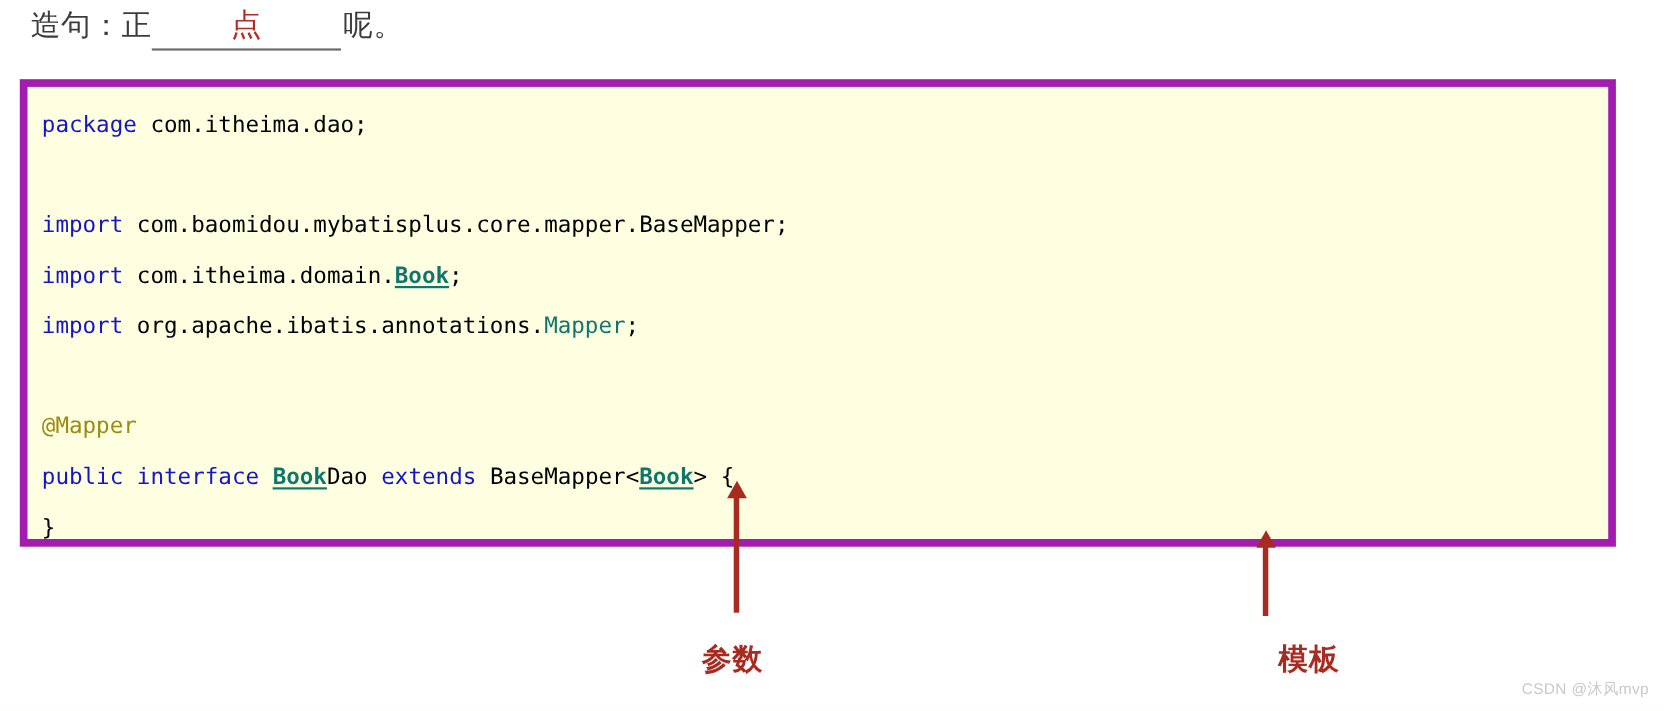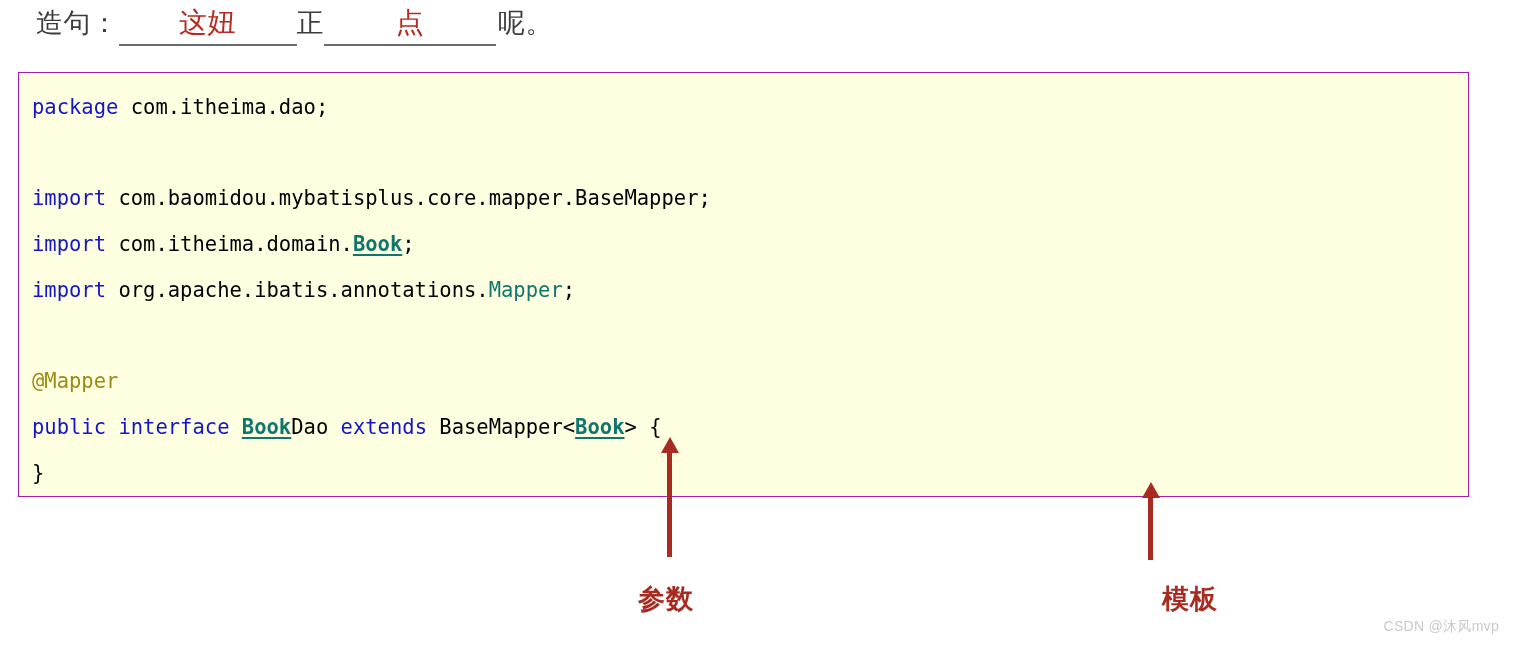--- a/index.html
+++ b/index.html
@@ -25,21 +25,20 @@
     display: flex;
     align-items: baseline;
     font-size: 27px;
     color: #3c3c3c;
     white-space: nowrap;
     letter-spacing: 0.5px;
   }
   #sentence .lead {
     font-size: 27px;
     color: #3c3c3c;
-    margin-left: 8px;
   }
   .blank {
     display: inline-block;
     position: relative;
     text-align: center;
     border-bottom: 2px solid #6b6b6b;
     color: #b42b22;
     font-size: 28px;
     font-weight: 500;
     padding-bottom: 2px;
@@ -58,21 +57,21 @@
   }
 
   
   #code-block {
     position: absolute;
     left: 18px;
     top: 72px;
     width: 1451px;
     height: 425px;
     background: #feffe0;
-    border: 1px solid #a21caf;
+    border: 7px solid #a21caf;
     box-sizing: border-box;
     overflow: hidden;
   }
   #code-lines {
     position: absolute;
     left: 13px;
     top: 12px;
     font-family: "DejaVu Sans Mono", "Liberation Mono", monospace;
     font-size: 20.5px;
     line-height: 45.7px;
@@ -132,21 +131,20 @@
     color: #c9c9c9;
     letter-spacing: 0.3px;
     white-space: nowrap;
   }
 </style>
 </head>
 <body>
 
 <div id="sentence">
   <span class="lead">造句：</span>
-  <span class="blank b1">这妞</span>
   <span class="static-char">正</span>
   <span class="blank b2">点</span>
   <span class="tail">呢。</span>
 </div>
 
 <div id="code-block">
   <div id="code-lines"><div class="ln"><span class="kw">package</span><span class="plain"> com.itheima.dao;</span></div><div class="ln">&nbsp;</div><div class="ln"><span class="kw">import</span><span class="plain"> com.baomidou.mybatisplus.core.mapper.BaseMapper;</span></div><div class="ln"><span class="kw">import</span><span class="plain"> com.itheima.domain.</span><span class="cls">Book</span><span class="plain">;</span></div><div class="ln"><span class="kw">import</span><span class="plain"> org.apache.ibatis.annotations.</span><span class="type">Mapper</span><span class="plain">;</span></div><div class="ln">&nbsp;</div><div class="ln"><span class="anno">@Mapper</span></div><div class="ln"><span class="kw">public</span><span class="plain"> </span><span class="kw">interface</span><span class="plain"> </span><span class="cls">Book</span><span class="plain">Dao </span><span class="kw">extends</span><span class="plain"> BaseMapper&lt;</span><span class="cls">Book</span><span class="plain">&gt; {</span></div><div class="ln"><span class="plain">}</span></div></div>
 </div>
 
 <div class="arrow" id="arrow-param-shaft"></div>

